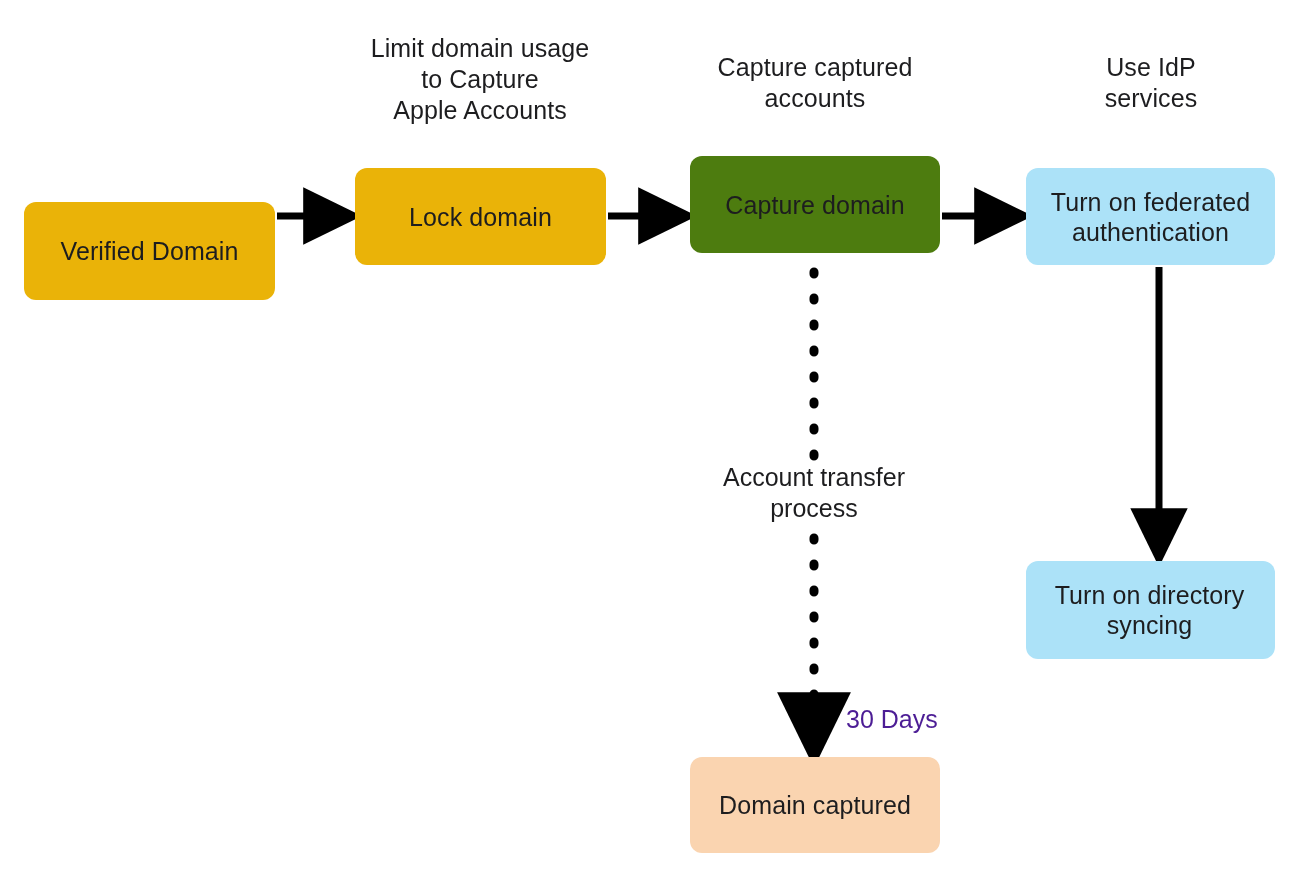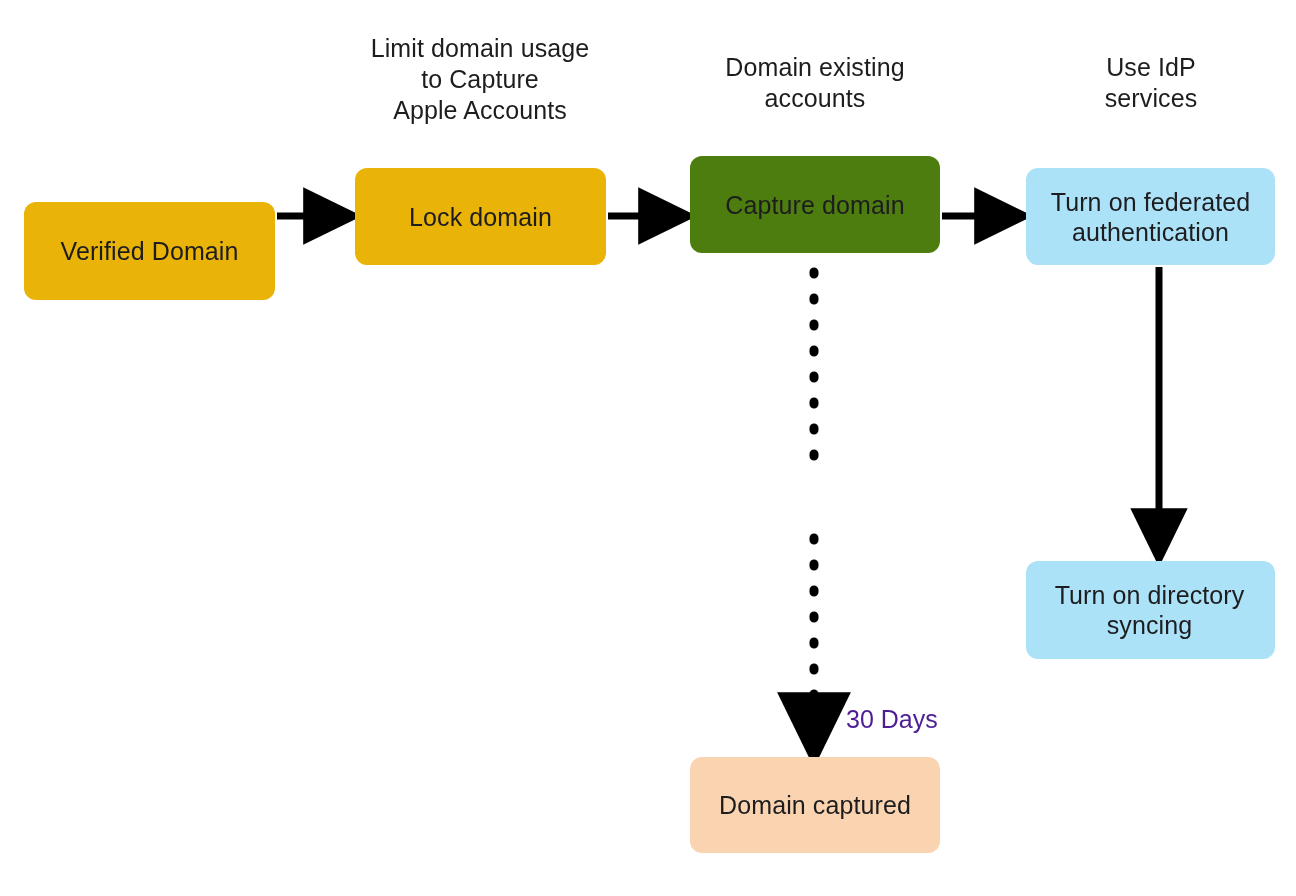--- a/index.html
+++ b/index.html
@@ -98,21 +98,21 @@
     <line x1="814" y1="538" x2="814" y2="748" stroke="#000000" stroke-width="9" stroke-linecap="round" stroke-dasharray="2 24" marker-end="url(#arrow-dashed)"></line>
   </svg>
 
   <div class="caption" style="left:330px; top:33px; width:300px;">
     <span class="node-label-line">Limit domain usage</span>
     <span class="node-label-line">to Capture</span>
     <span class="node-label-line">Apple Accounts</span>
   </div>
 
   <div class="caption" style="left:665px; top:52px; width:300px;">
-    <span class="node-label-line">Domain existing</span>
+    <span class="node-label-line">Capture captured</span>
     <span class="node-label-line">accounts</span>
   </div>
 
   <div class="caption" style="left:1001px; top:52px; width:300px;">
     <span class="node-label-line">Use IdP</span>
     <span class="node-label-line">services</span>
   </div>
 
   <div class="node" style="left:24px; top:167px; width:251px; height:98px; background:#eab308;margin-top:35px;">
     <span>Verified Domain</span>
@@ -137,18 +137,22 @@
     <div>
       <span class="node-label-line">Turn on directory</span>
       <span class="node-label-line">syncing</span>
     </div>
   </div>
 
   <div class="node" style="left:690px; top:757px; width:250px; height:96px; background:#fad4b0;">
     <span>Domain captured</span>
   </div>
 
+  <div class="edge-caption" style="left:664px; top:462px; width:300px;">
+    <span class="node-label-line">Account transfer</span>
+    <span class="node-label-line">process</span>
+  </div>
 
   <div class="inline-caption" style="left:846px; top:704px;">
     <span>30 Days</span>
   </div>
 
 </div>
 
 </body></html>

